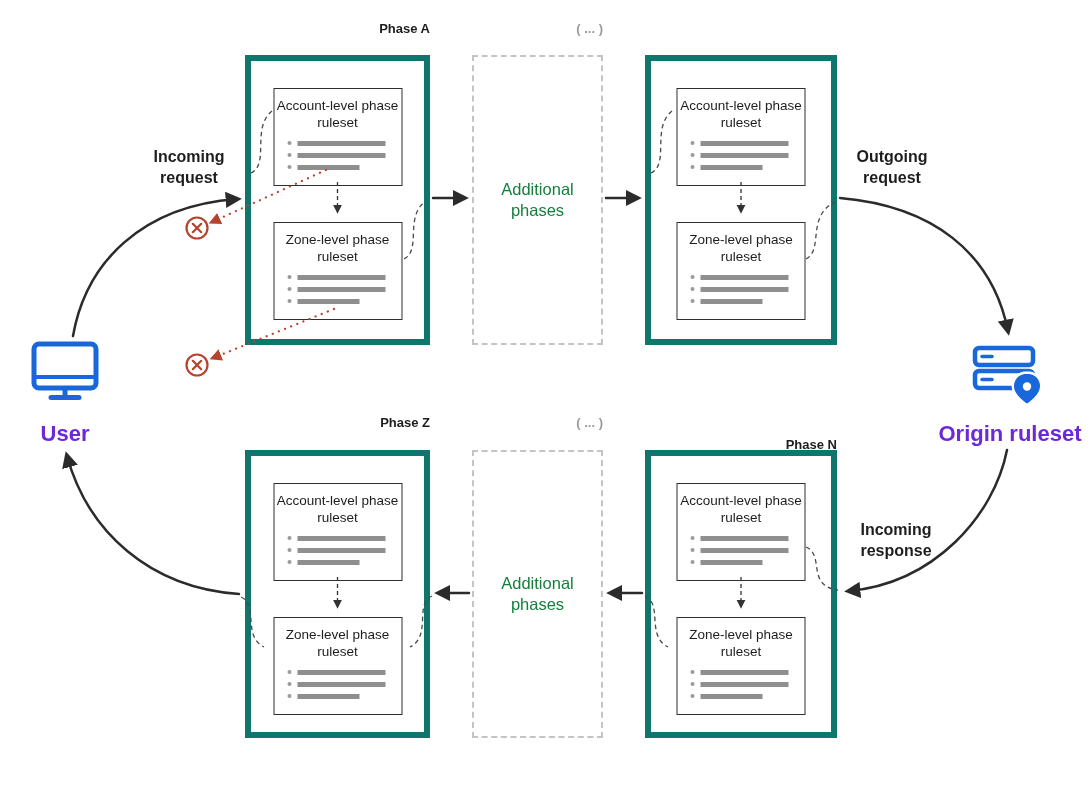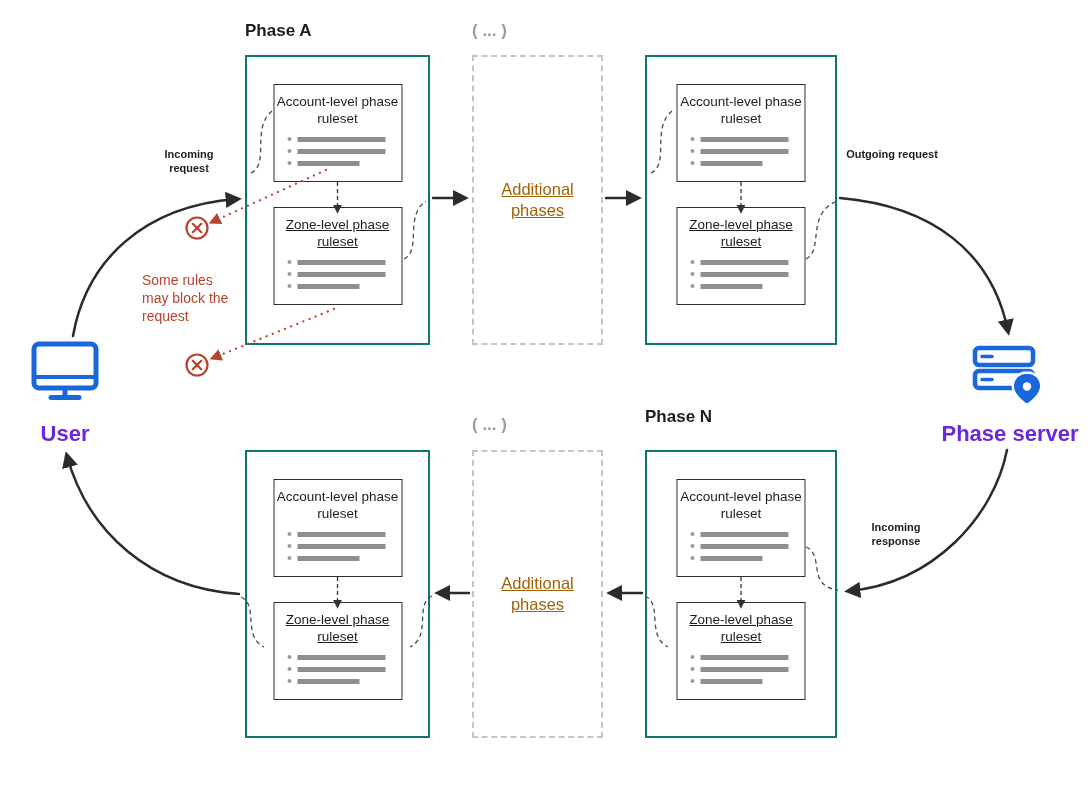--- a/index.html
+++ b/index.html
@@ -1,53 +1,54 @@
 <!DOCTYPE html>
 <html><head>
 <meta charset="utf-8">
 <style>
   * { margin:0; padding:0; box-sizing:border-box; }
   html,body { background:#ffffff; }
   body { font-family:"Liberation Sans","DejaVu Sans",sans-serif; color:#1d1d1f; }
   .canvas { position:relative; width:1092px; height:792px; background:#fff; overflow:hidden; }
   .overlay { position:absolute; left:0; top:0; width:1092px; height:792px; pointer-events:none; }
 
-  .phase { position:absolute; border:2px solid #0f766e; background:#fff; }
+  .phase { position:absolute; border:6px solid #0f766e; background:#fff; }
   .additional { position:absolute; border:2px dashed #c4c4c4; background:#fff;
                 display:flex; align-items:center; justify-content:center; }
-  .additional-label { width:96px; text-align:center; font-size:16.5px; color:#a16207; line-height:1.3;text-decoration:underline; }
-
-  .phase-title { position:absolute; text-align:left; font-weight:bold; font-size:17px; color:#1d1d1f; }
+  .additional-label { width:96px; text-align:center; font-size:16.5px; color:#15803d; line-height:1.3; }
+
+  .phase-title { position:absolute; text-align:right; font-weight:bold; font-size:13px; color:#1d1d1f; }
   .phase-title.muted { color:#9b9b9b; }
 
   .ruleset { position:absolute; left:50%; transform:translateX(-50%); width:129px; height:98px;
              border:1px solid #2e2e2e; background:#fff; padding-top:9px; }
   .ruleset.account { top:27px; }
-  .ruleset.zone { top:150px;text-decoration:underline; }
+  .ruleset.zone { top:161px; }
   .ruleset-title { text-align:center; font-size:13.5px; line-height:1.25; color:#1d1d1f; }
   .rule-lines { margin-top:9px; padding-left:13px; display:flex; flex-direction:column; gap:7px; }
   .rule-row { display:flex; align-items:center; gap:6px; }
   .rule-dot { width:4px; height:4px; border-radius:50%; background:#9a9a9a; flex:none; }
   .rule-bar { height:5px; background:#8f8f8f; width:88px; }
   .rule-row.short .rule-bar { width:62px; }
 
-  .arrow-label { position:absolute; text-align:center; font-weight:bold; font-size:11px; line-height:1.3; color:#1d1d1f; }
+  .arrow-label { position:absolute; text-align:center; font-weight:bold; font-size:16px; line-height:1.3; color:#1d1d1f; }
   .warning-text { position:absolute; font-size:14px; line-height:1.3; color:#B6432D; }
   .endpoint-label { position:absolute; text-align:center; font-weight:bold; font-size:22px; color:#6d28d9; }
   .endpoint-icon { position:absolute; }
 </style>
 </head>
 <body>
 
 <div class="canvas">
 
   <div class="phase-title" style="left:245px;top:21px;width:185px">Phase A</div>
   <div class="phase-title muted" style="left:472px;top:21px;width:131px">( ... )</div>
+  <div class="phase-title" style="left:245px;top:415px;width:185px">Phase Z</div>
   <div class="phase-title muted" style="left:472px;top:415px;width:131px">( ... )</div>
-  <div class="phase-title" style="left:645px;top:407px;width:192px">Phase N</div>
+  <div class="phase-title" style="left:645px;top:437px;width:192px">Phase N</div>
 
   <div class="phase" style="left:245px;top:55px;width:185px;height:290px">
     <div class="ruleset account">
       <div class="ruleset-title">Account-level phase ruleset</div>
       <div class="rule-lines">
         <div class="rule-row">
             <span class="rule-dot"></span>
             <span class="rule-bar"></span>
           </div>
         <div class="rule-row">
@@ -194,21 +195,20 @@
             <span class="rule-dot"></span>
             <span class="rule-bar"></span>
           </div>
       </div>
     </div>
   </div>
 
   <div class="arrow-label" style="left:144px;top:147px;width:90px">Incoming request</div>
   <div class="arrow-label" style="left:846px;top:147px;width:92px">Outgoing request</div>
   <div class="arrow-label" style="left:850px;top:520px;width:92px">Incoming response</div>
-  <div class="warning-text" style="left:142px;top:271px;width:88px">Some rules may block the request</div>
 
   <div class="endpoint-icon" style="left:31px;top:341px">
     <svg width="68" height="60" viewBox="0 0 68 60">
       <rect x="3" y="3" width="62" height="44" rx="5" fill="none" stroke="#1868DB" stroke-width="5"></rect>
       <line x1="4" y1="36" x2="64" y2="36" stroke="#1868DB" stroke-width="4"></line>
       <line x1="34" y1="47" x2="34" y2="54" stroke="#1868DB" stroke-width="5"></line>
       <line x1="20" y1="56.5" x2="48" y2="56.5" stroke="#1868DB" stroke-width="5" stroke-linecap="round"></line>
     </svg>
   </div>
   <div class="endpoint-label" style="left:25px;top:421px;width:80px">User</div>
@@ -216,21 +216,21 @@
   <div class="endpoint-icon" style="left:972px;top:342px">
     <svg width="74" height="64" viewBox="0 0 74 64">
       <rect x="3" y="6" width="58" height="17" rx="4" fill="none" stroke="#1868DB" stroke-width="4.5"></rect>
       <rect x="3" y="29" width="58" height="17" rx="4" fill="none" stroke="#1868DB" stroke-width="4.5"></rect>
       <line x1="10" y1="14.5" x2="20" y2="14.5" stroke="#1868DB" stroke-width="3.5" stroke-linecap="round"></line>
       <line x1="10" y1="37.5" x2="20" y2="37.5" stroke="#1868DB" stroke-width="3.5" stroke-linecap="round"></line>
       <path d="M55 30.5 c-8.2 0 -14.2 6 -14.2 13.7 C40.8 54.5 55 63 55 63 s14.2 -8.5 14.2 -18.8 C69.2 36.5 63.2 30.5 55 30.5 z" fill="#1868DB" stroke="#ffffff" stroke-width="2.4"></path>
       <circle cx="55" cy="44.5" r="4.2" fill="#ffffff"></circle>
     </svg>
   </div>
-  <div class="endpoint-label" style="left:937px;top:421px;width:146px">Phase server</div>
+  <div class="endpoint-label" style="left:937px;top:421px;width:146px">Origin ruleset</div>
 
   <svg class="overlay" viewBox="0 0 1092 792">
     <defs>
       <marker id="mk-black" viewBox="0 0 10 10" refX="7" refY="5" markerWidth="6.5" markerHeight="6.5" orient="auto">
         <path d="M0,0 L10,5 L0,10 z" fill="#2b2b2b"></path>
       </marker>
       <marker id="mk-dash" viewBox="0 0 10 10" refX="7" refY="5" markerWidth="7" markerHeight="7" orient="auto">
         <path d="M0,0 L10,5 L0,10 z" fill="#333333"></path>
       </marker>
       <marker id="mk-red" viewBox="0 0 10 10" refX="7" refY="5" markerWidth="5.5" markerHeight="5.5" orient="auto">

